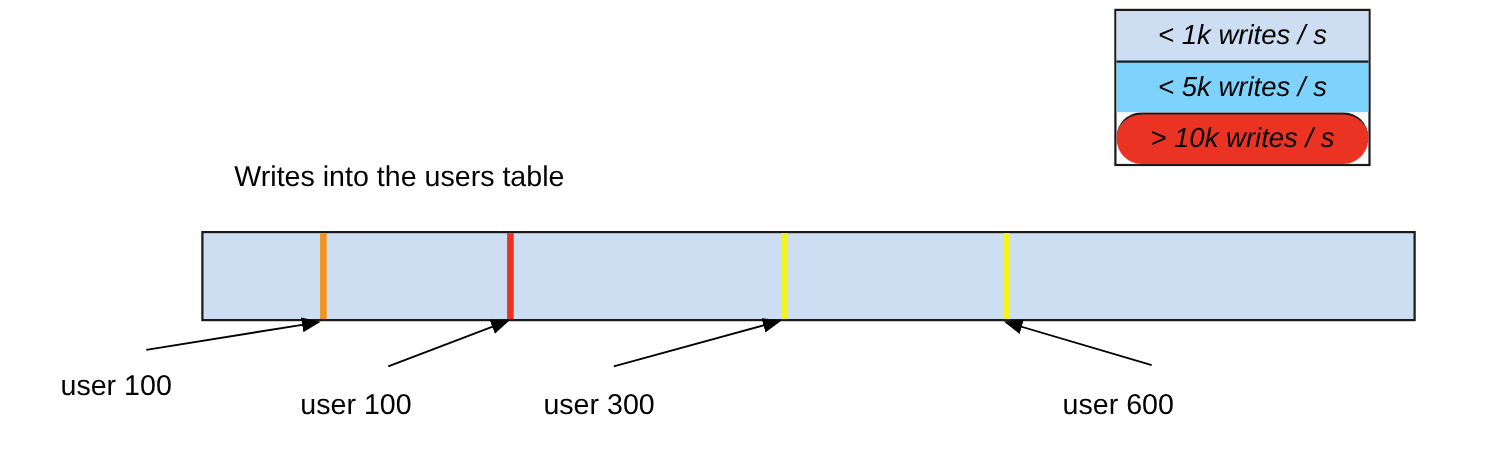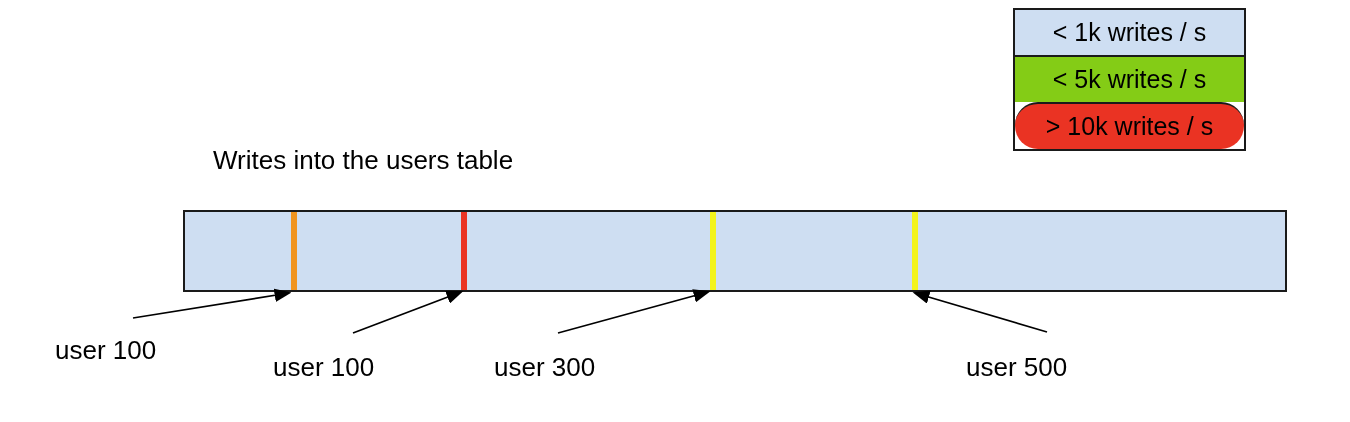--- a/index.html
+++ b/index.html
@@ -20,20 +20,21 @@
     line-height: 1.1;
     white-space: nowrap;
   }
   .legend {
     position: absolute;
     left: 1013px;
     top: 8px;
     width: 233px;
     border: 2px solid #1a1a1a;
     box-sizing: border-box;
+    font-style: italic;
   }
   .legend-row {
     height: 45px;
     display: flex;
     align-items: center;
     justify-content: center;
     font-size: 25px;
     white-space: nowrap;
   }
   .legend-row + .legend-row { border-top: 2px solid #1a1a1a; }
@@ -77,21 +78,21 @@
 <body>
 
 <div class="canvas">
 
   <div class="title">Writes into the users table</div>
 
   <div class="legend">
     <div class="legend-row" style="background: rgb(206, 222, 242);">
       <span>&lt; 1k writes / s</span>
     </div>
-    <div class="legend-row" style="background: #84cc16;">
+    <div class="legend-row" style="background: #7dd3fc;">
       <span>&lt; 5k writes / s</span>
     </div>
     <div class="legend-row" style="background: rgb(234, 51, 35); border-radius: 23px;">
       <span>&gt; 10k writes / s</span>
     </div>
   </div>
 
   <div class="bar" style="background: rgb(206, 222, 242);">
     <div class="marker marker-100" style="background: rgb(240, 148, 31);"></div>
     <div class="marker marker-200" style="background: rgb(234, 51, 35);"></div>
@@ -107,15 +108,15 @@
     </defs>
     <line x1="133" y1="318" x2="289" y2="293" stroke="#000000" stroke-width="1.7" marker-end="url(#arrowhead)"></line>
     <line x1="353" y1="333" x2="461" y2="292" stroke="#000000" stroke-width="1.7" marker-end="url(#arrowhead)"></line>
     <line x1="558" y1="333" x2="708" y2="292" stroke="#000000" stroke-width="1.7" marker-end="url(#arrowhead)"></line>
     <line x1="1047" y1="332" x2="915" y2="293" stroke="#000000" stroke-width="1.7" marker-end="url(#arrowhead)"></line>
   </svg>
 
   <div class="user-label user-label-100">user 100</div>
   <div class="user-label user-label-200">user 100</div>
   <div class="user-label user-label-300">user 300</div>
-  <div class="user-label user-label-400">user 500</div>
+  <div class="user-label user-label-400">user 600</div>
 
 </div>
 
 </body></html>

